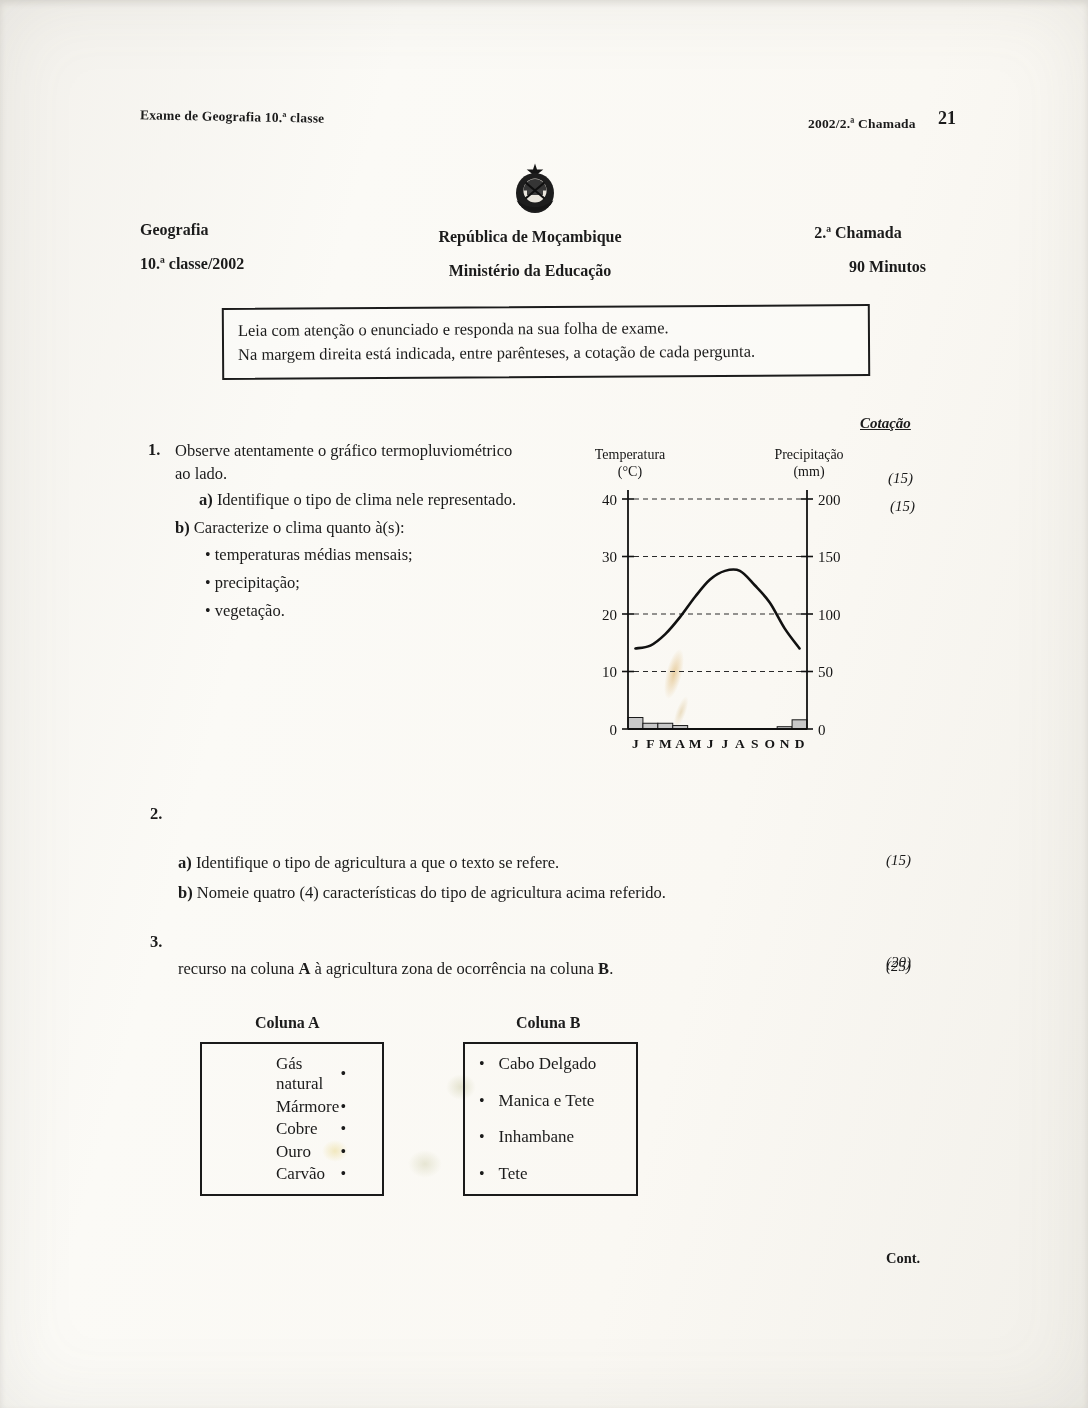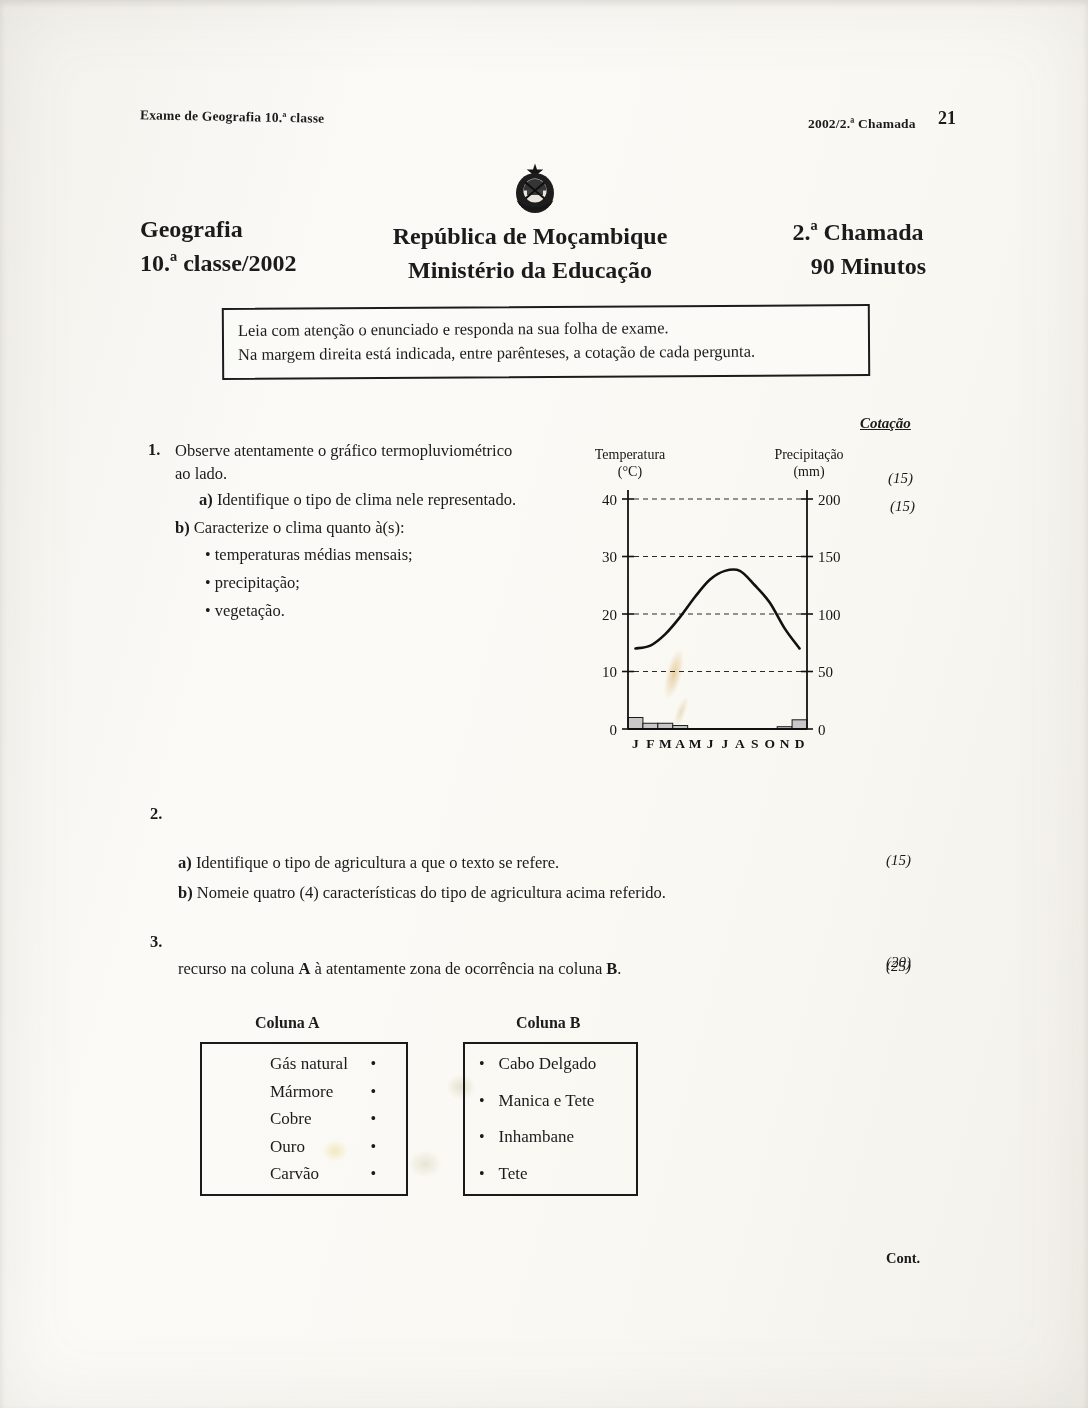--- a/index.html
+++ b/index.html
@@ -6,21 +6,21 @@
   .page{
     position:relative;width:1088px;height:1408px;margin:0 auto;overflow:hidden;
     background:linear-gradient(105deg,#f3f1ec 0%,#fbfaf6 28%,#faf8f3 65%,#f2f0ea 100%);
     box-shadow:inset 0 0 80px rgba(110,105,95,0.10), inset 0 3px 6px rgba(120,115,105,0.18);
     font-family:"Liberation Serif","DejaVu Serif",serif;color:#1b1b1b;
   }
   .abs{position:absolute;}
   .b{font-weight:bold;}
   .hdr-sm{font-size:13.5px;font-weight:bold;letter-spacing:0.2px;}
   .pageno{font-size:18px;font-weight:bold;}
-  .mast{font-size:24px;font-weight:bold;line-height:33px;}
+  .mast{font-size:16px;font-weight:bold;line-height:33px;}
   .notice-box{
     width:616px;border:2px solid #1c1c1c;padding:9px 14px 11px 14px;
     font-size:16.5px;line-height:24px;transform:rotate(-0.35deg);background:rgba(255,255,255,0.25);
   }
   .cot-h{font-size:15px;font-weight:bold;font-style:italic;text-decoration:underline;}
   .qnum{font-size:16.5px;font-weight:bold;}
   .qtext{font-size:16.5px;line-height:22.5px;}
   .jl{text-align:justify;text-align-last:justify;}
   .sub-label{font-weight:bold;}
   .score{font-size:15px;font-style:italic;}
@@ -163,29 +163,29 @@
   <div class="abs score" style="left:886px;top:852px;">(15)</div>
   <div class="abs qtext" style="left:178px;top:882px;text-align:center;">
     <span class="sub-label">b)</span>
     <span>Nomeie quatro (4) características do tipo de agricultura acima referido.</span>
   </div>
   <div class="abs score" style="left:886px;top:924px;margin-top:30px;">(20)</div>
 
   <div class="abs qnum" style="left:150px;top:932px;">3.</div>
   <div class="abs qtext" style="left:178px;top:958px;width:690px;">
     <div>
-      <span>recurso na coluna </span><span class="b">A</span><span> à atentamente zona de ocorrência na coluna </span><span class="b">B</span><span>.</span>
+      <span>recurso na coluna </span><span class="b">A</span><span> à agricultura zona de ocorrência na coluna </span><span class="b">B</span><span>.</span>
     </div>
   </div>
   <div class="abs score" style="left:886px;top:958px;">(25)</div>
 
   <div class="abs col-head" style="left:255px;top:1014px;">Coluna A</div>
   <div class="abs col-head" style="left:516px;top:1014px;">Coluna B</div>
 
-  <div class="abs match-box" style="left:200px;top:1042px;width:208px;height:154px;padding:10px 12px;">
+  <div class="abs match-box" style="left:200px;top:1042px;width:184px;height:154px;padding:10px 18px;">
     <div class="rowA">
         <span>Gás natural</span>
         <span class="dot">•</span>
       </div>
     <div class="rowA">
         <span>Mármore</span>
         <span class="dot">•</span>
       </div>
     <div class="rowA">
         <span>Cobre</span>

